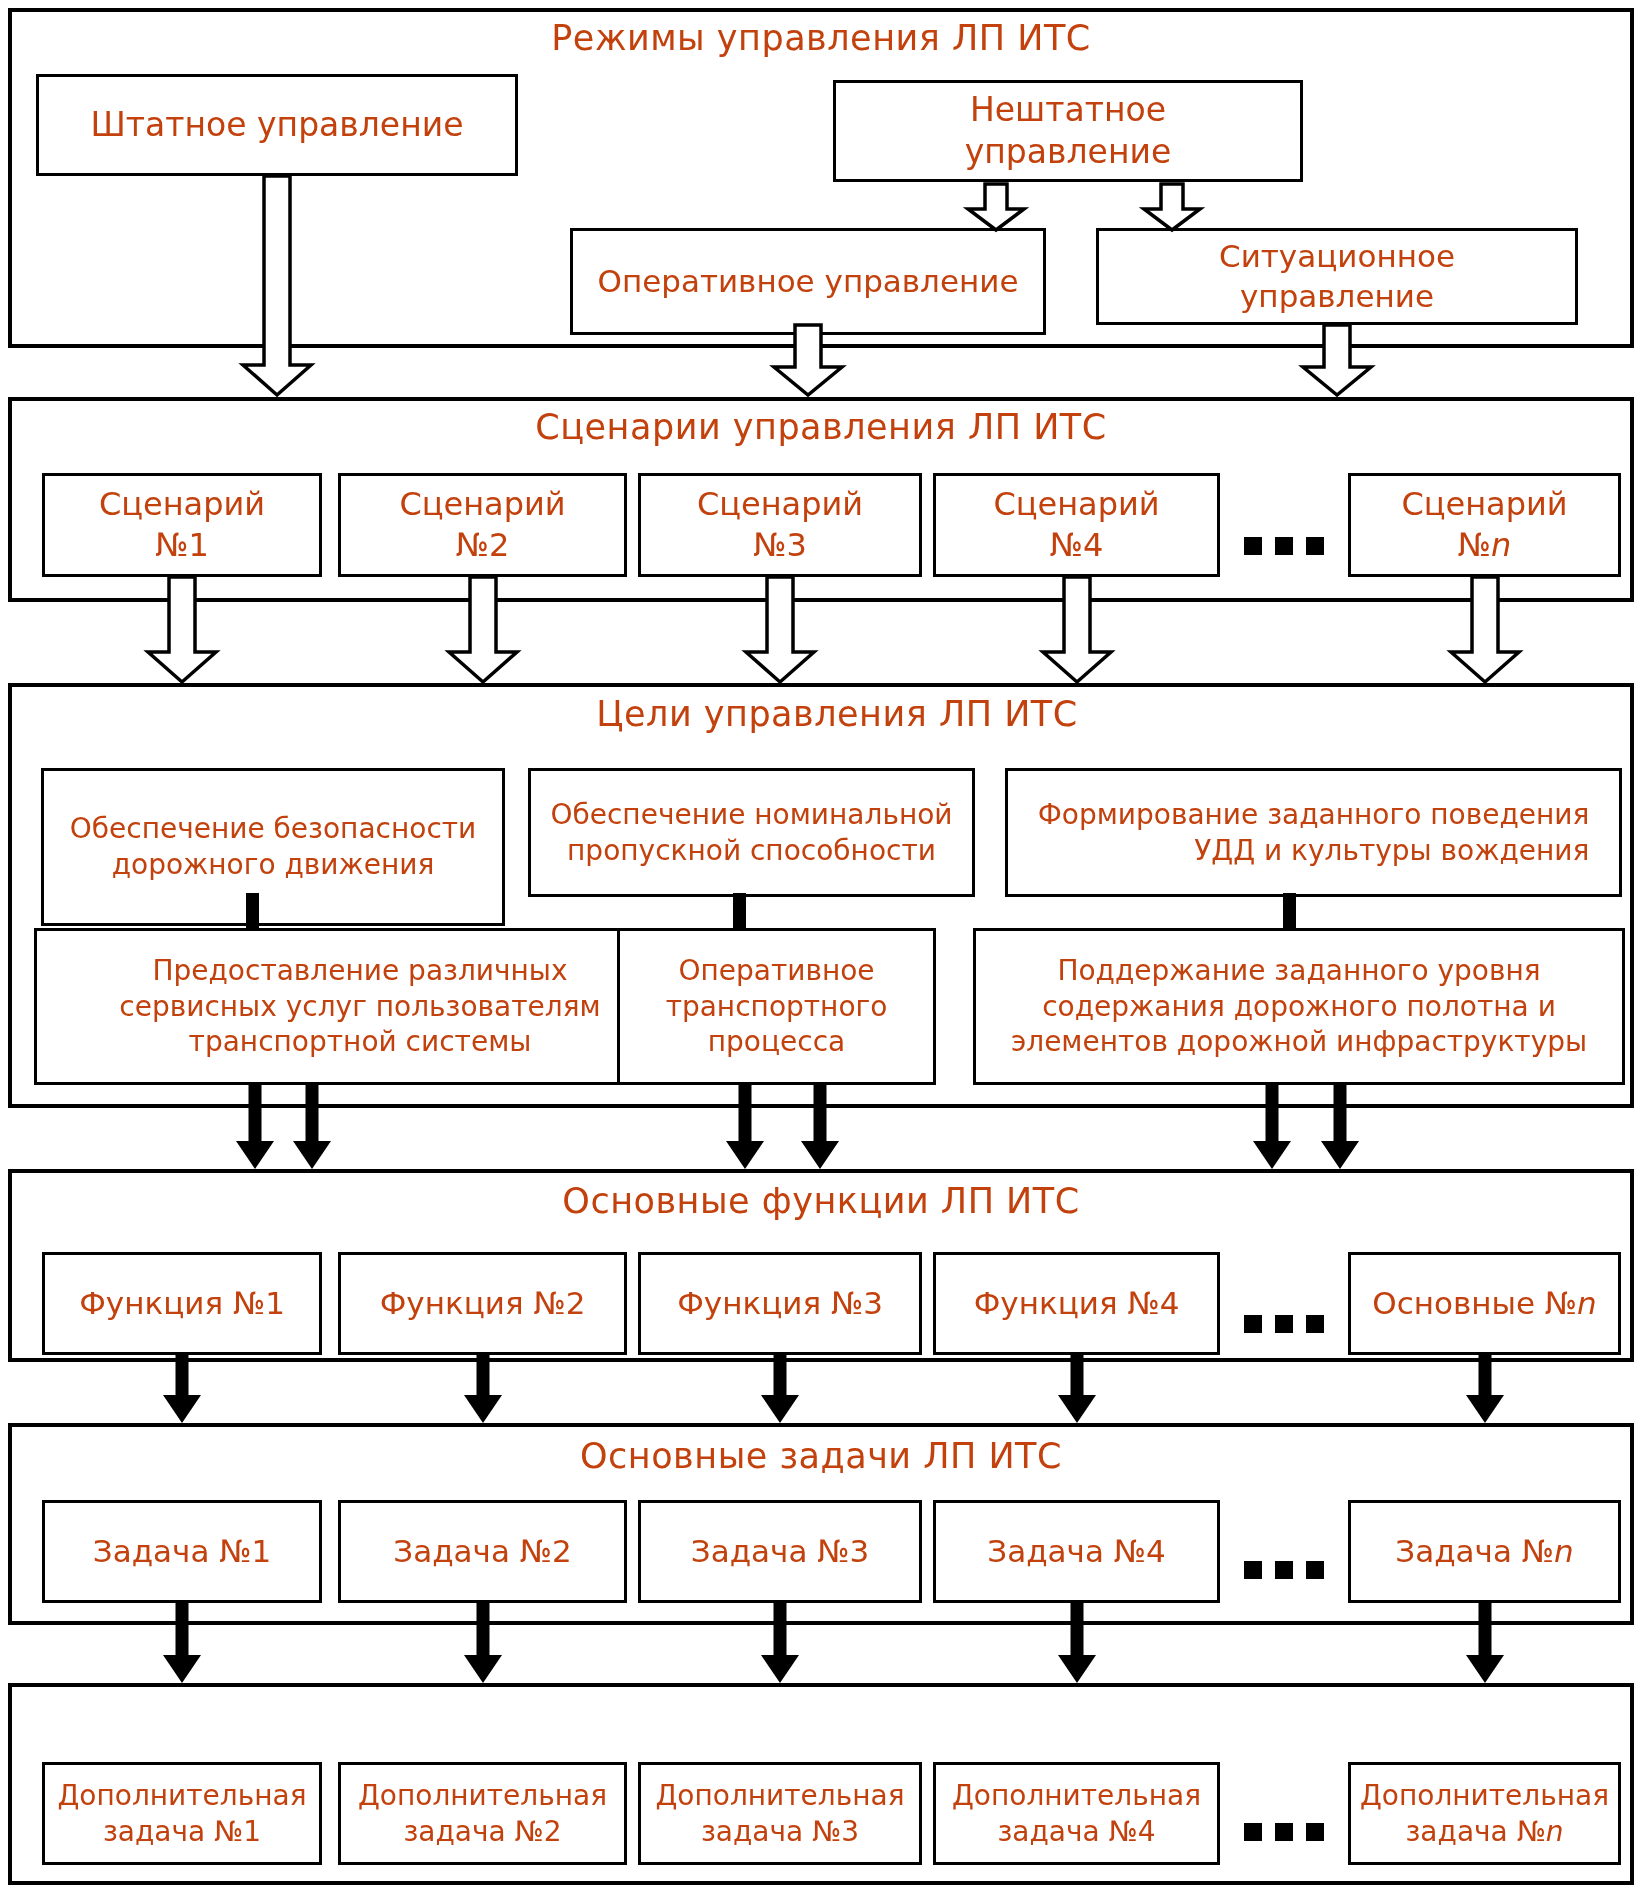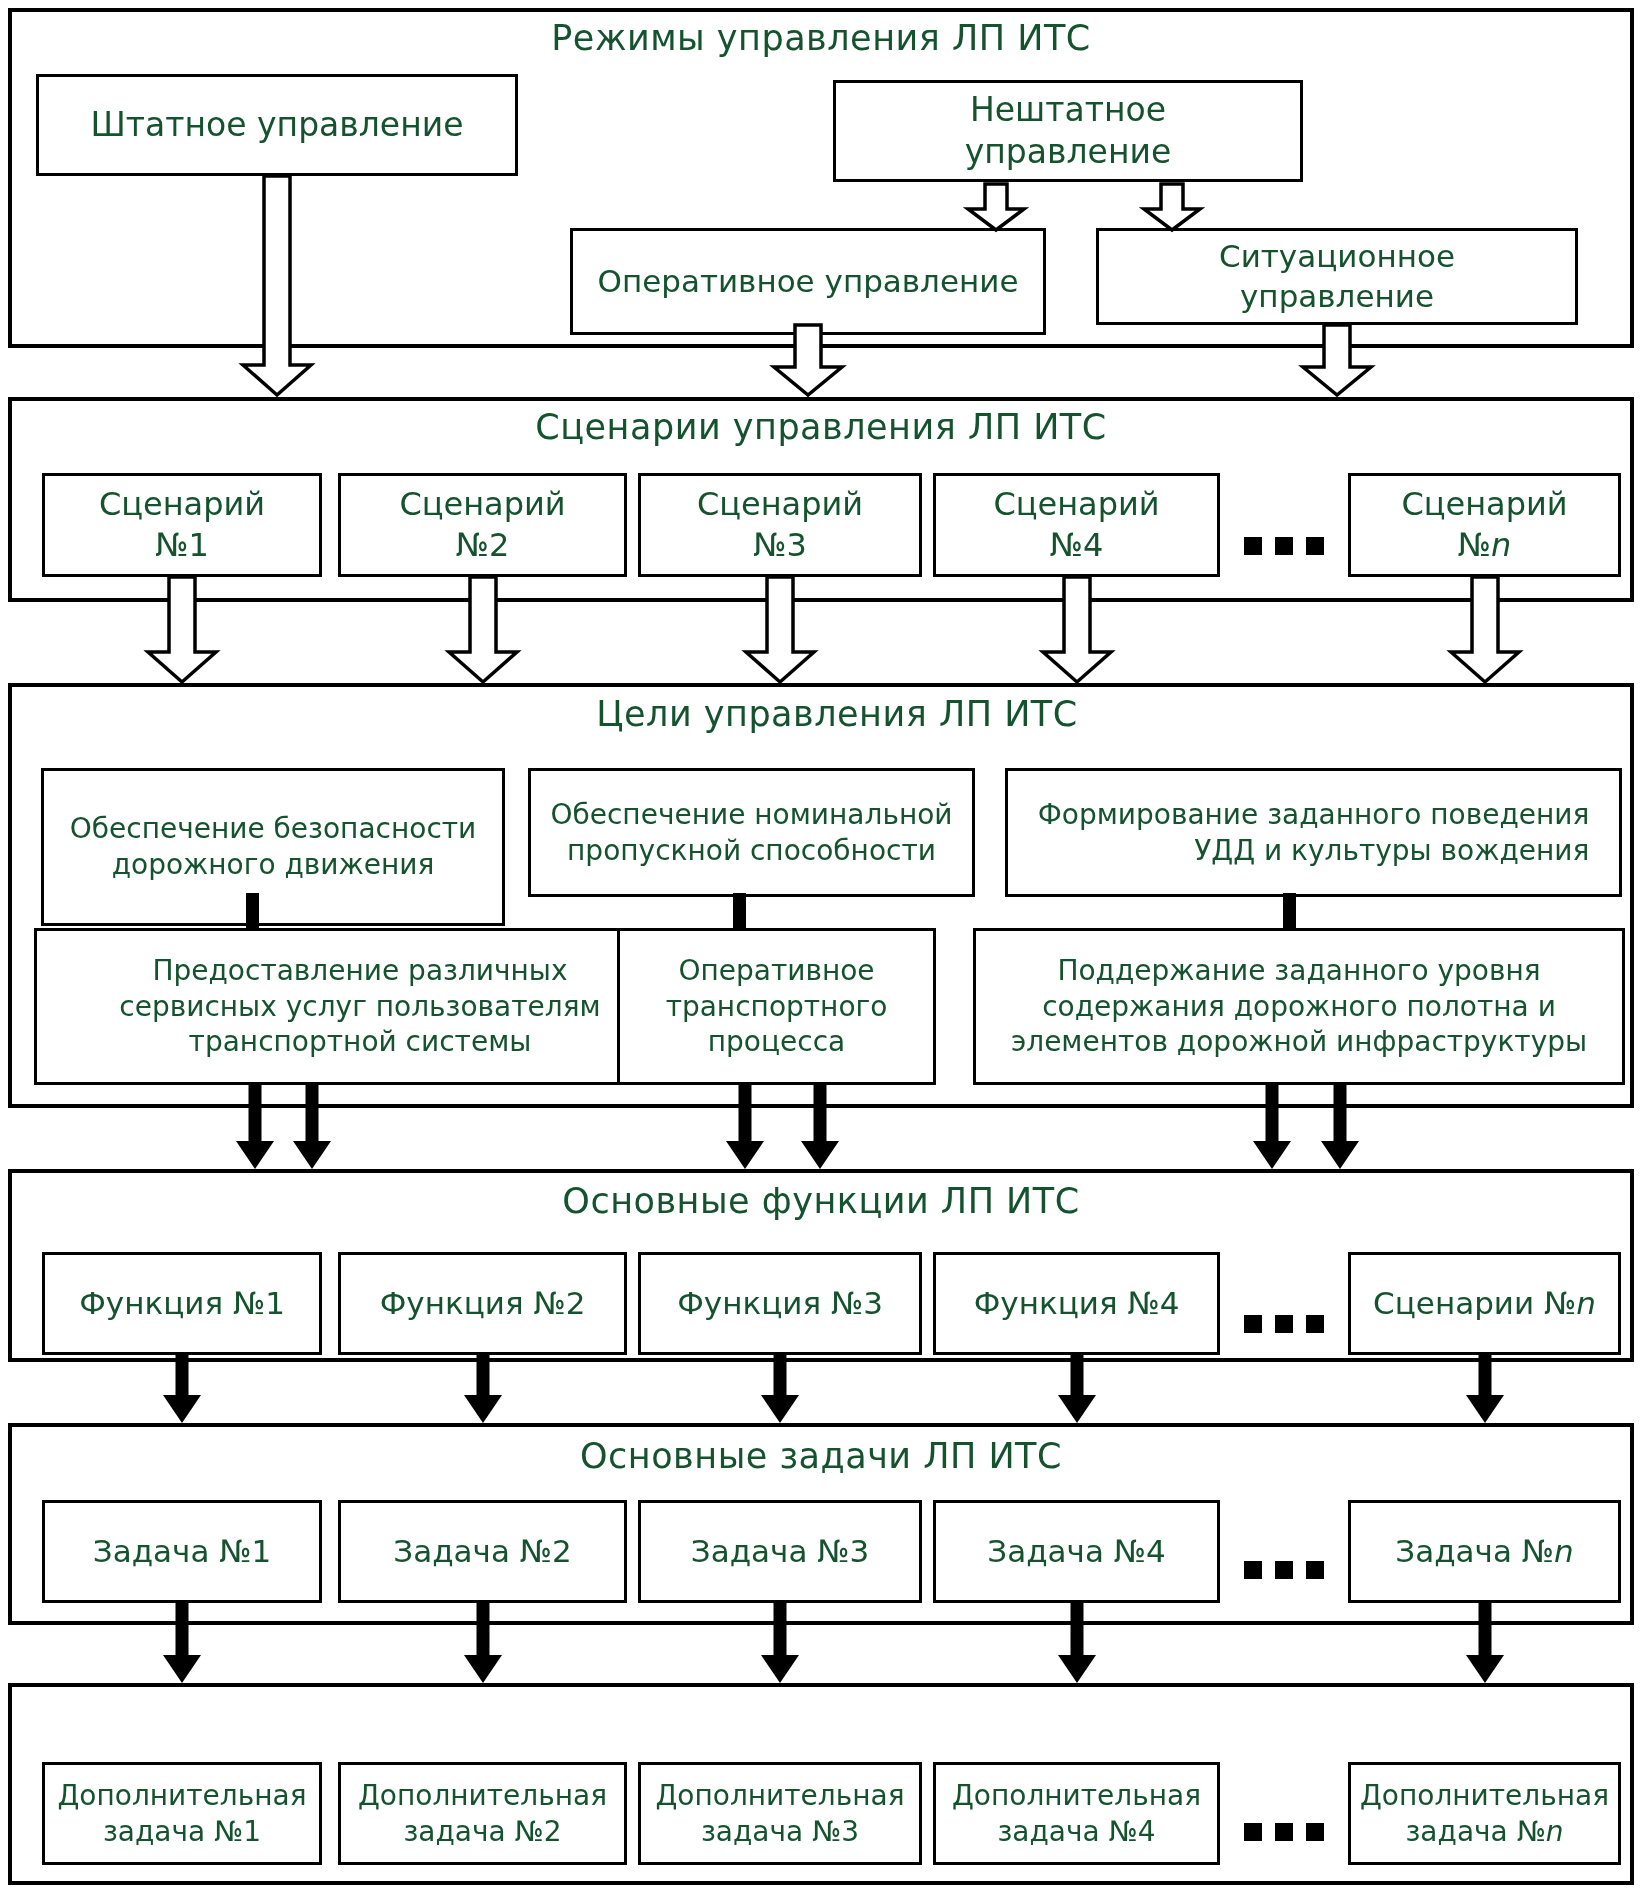--- a/index.html
+++ b/index.html
@@ -1,18 +1,18 @@
 <!DOCTYPE html>
 <html><head>
 <meta charset="utf-8">
 <style>
   html,body{margin:0;padding:0;background:#ffffff;}
   .canvas{
     position:relative;width:1642px;height:1893px;background:#ffffff;
-    font-family:"DejaVu Sans","Liberation Sans",sans-serif;color:#14532d;
+    font-family:"DejaVu Sans","Liberation Sans",sans-serif;color:#c2410c;
     overflow:hidden;
   }
   .frame{
     position:absolute;border:4px solid #000;background:transparent;
     box-sizing:border-box;
   }
   .sec-title{
     position:absolute;left:8px;width:1626px;text-align:center;
     font-size:35px;letter-spacing:.5px;white-space:nowrap;
   }
@@ -123,21 +123,21 @@
   <div class="box" style="left:338px;top:1252px;width:289px;height:103px;font-size:31px;">
     <span class="bt"><span>Функция №2</span><span class="it"></span></span>
   </div>
   <div class="box" style="left:638px;top:1252px;width:284px;height:103px;font-size:31px;">
     <span class="bt"><span>Функция №3</span><span class="it"></span></span>
   </div>
   <div class="box" style="left:933px;top:1252px;width:287px;height:103px;font-size:31px;">
     <span class="bt"><span>Функция №4</span><span class="it"></span></span>
   </div>
   <div class="box" style="left:1348px;top:1252px;width:273px;height:103px;font-size:31px;">
-    <span class="bt"><span>Сценарии №</span><span class="it">n</span></span>
+    <span class="bt"><span>Основные №</span><span class="it">n</span></span>
   </div>
   <div class="dots" style="left:1238px;top:1314px;width:92px;height:20px;" aria-label="...">
       <span class="sq"></span>
       <span class="sq"></span>
       <span class="sq"></span>
     </div>
 
   <div class="box" style="left:42px;top:1500px;width:280px;height:103px;font-size:31px;">
     <span class="bt"><span>Задача №1</span><span class="it"></span></span>
   </div>

